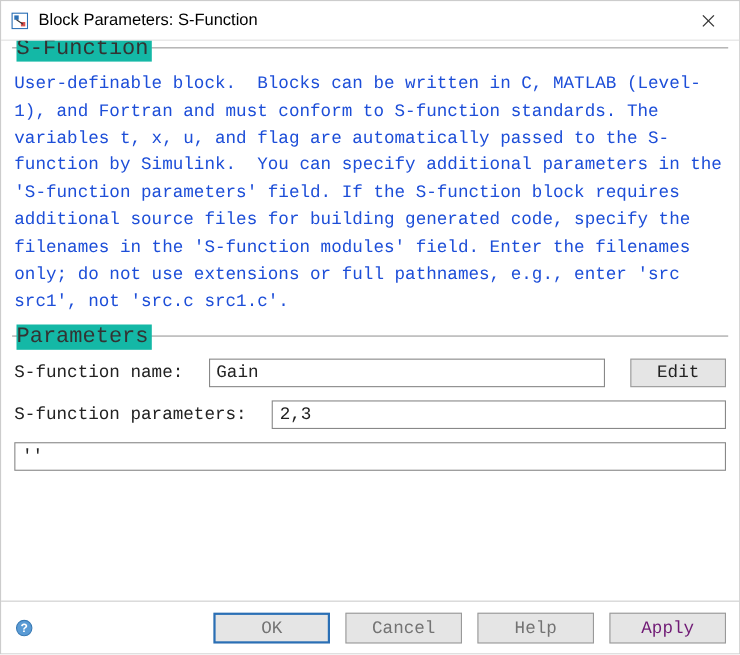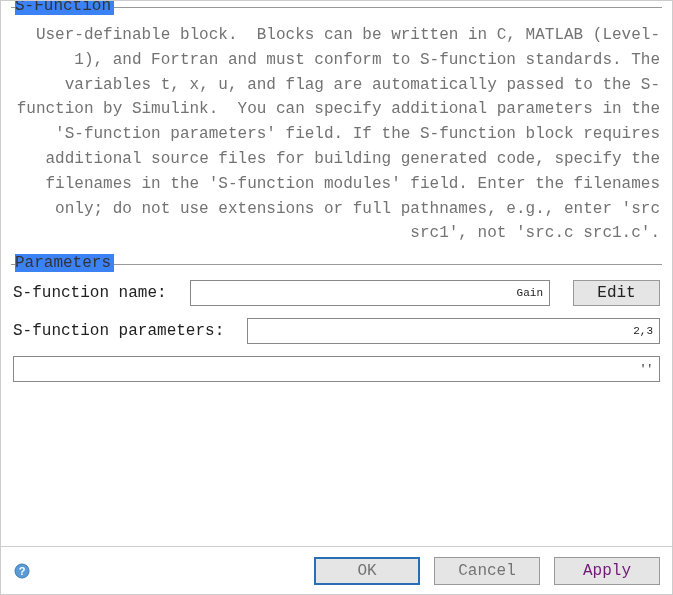--- a/index.html
+++ b/index.html
@@ -55,63 +55,61 @@
       overflow: hidden;
     }
     .fieldset {
       border: none;
       border-top: 1px solid #999;
       margin-bottom: 14px;
       padding: 0;
     }
     .fieldset-legend {
       font-family: "Consolas", "Courier New", monospace;
-      font-size: 16px;
+      font-size: 20px;
       color: #333;
-      background: #3b82f6;
+      background: #14b8a6;
       padding: 0 3px 0 0;
       margin-left: 4px;
       float: left;
       margin-top: -11px;
     }
     .fieldset-body {
       clear: both;
       padding: 8px 2px 4px 2px;
     }
     .description {
       font-family: "Consolas", "Courier New", monospace;
       font-size: 16px;
       line-height: 1.55;
-      color: #737373;
+      color: #1d4ed8;
       white-space: pre-wrap;
       word-wrap: break-word;
-      text-align: right;
     }
     .param-row {
       display: flex;
       align-items: center;
       margin-bottom: 12px;
       gap: 23px;
     }
     .param-label {
       font-family: "Consolas", "Courier New", monospace;
       font-size: 16px;
       color: #222;
       white-space: nowrap;
     }
     .param-input {
       flex: 1;
       height: 26px;
       border: 1px solid #888;
       padding: 2px 6px;
       font-family: "Consolas", "Courier New", monospace;
-      font-size: 11px;
+      font-size: 16px;
       color: #222;
       background: #fff;
-      text-align: right;
     }
     .btn-edit {
       width: 87px;
       height: 26px;
       font-family: "Consolas", "Courier New", monospace;
       font-size: 16px;
       background: #e5e5e5;
       border: 1px solid #999;
       cursor: pointer;
       color: #222;
@@ -147,20 +145,37 @@
     }
     .btn.disabled {
       color: #701a75;
       cursor: default;
     }
   </style>
 </head>
 <body>
 
 <div class="window">
+  <div class="titlebar">
+    <div class="titlebar-icon">
+      <svg width="16" height="16" viewBox="0 0 16 16">
+        <rect x="1" y="1" width="14" height="14" fill="#fff" stroke="#2a6fb5" stroke-width="1"></rect>
+        <rect x="3" y="3" width="4" height="4" fill="#2a6fb5"></rect>
+        <rect x="9" y="9" width="4" height="4" fill="#d9534f"></rect>
+        <line x1="5" y1="7" x2="11" y2="11" stroke="#333" stroke-width="1"></line>
+      </svg>
+    </div>
+    <div class="titlebar-title">Block Parameters: S-Function</div>
+    <div class="titlebar-close">
+      <svg width="12" height="12" viewBox="0 0 12 12">
+        <line x1="1" y1="1" x2="11" y2="11" stroke="currentColor" stroke-width="1.2"></line>
+        <line x1="11" y1="1" x2="1" y2="11" stroke="currentColor" stroke-width="1.2"></line>
+      </svg>
+    </div>
+  </div>
 
   <div class="content">
     <div class="fieldset">
       <div class="fieldset-legend">S-Function</div>
       <div class="fieldset-body">
         <div class="description">User-definable block.  Blocks can be written in C, MATLAB (Level-1), and Fortran and must conform to S-function standards. The variables t, x, u, and flag are automatically passed to the S-function by Simulink.  You can specify additional parameters in the 'S-function parameters' field. If the S-function block requires additional source files for building generated code, specify the filenames in the 'S-function modules' field. Enter the filenames only; do not use extensions or full pathnames, e.g., enter 'src src1', not 'src.c src1.c'.</div>
       </div>
     </div>
 
     <div class="fieldset">
@@ -185,15 +200,16 @@
   <div class="buttonbar">
     <div class="help-icon">
       <svg width="16" height="16" viewBox="0 0 16 16">
         <circle cx="8" cy="8" r="7" fill="#5a9bd5" stroke="#3a7bb5" stroke-width="1"></circle>
         <text x="8" y="12" text-anchor="middle" font-size="11" font-weight="bold" fill="#fff">?</text>
       </svg>
     </div>
     <div class="spacer"></div>
     <button class="btn default">OK</button>
     <button class="btn">Cancel</button>
+    <button class="btn">Help</button>
     <button class="btn disabled">Apply</button>
   </div>
 </div>
 
 </body></html>

